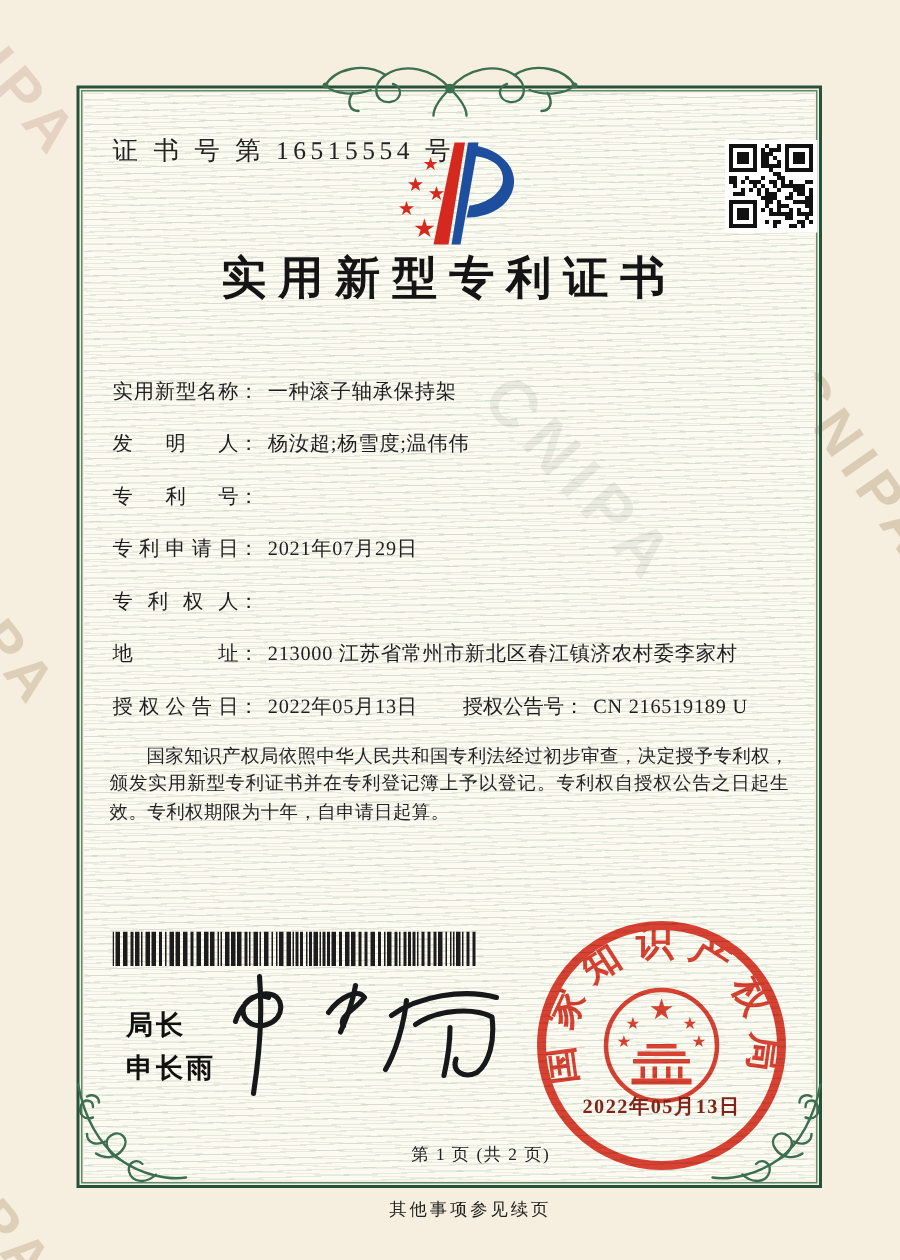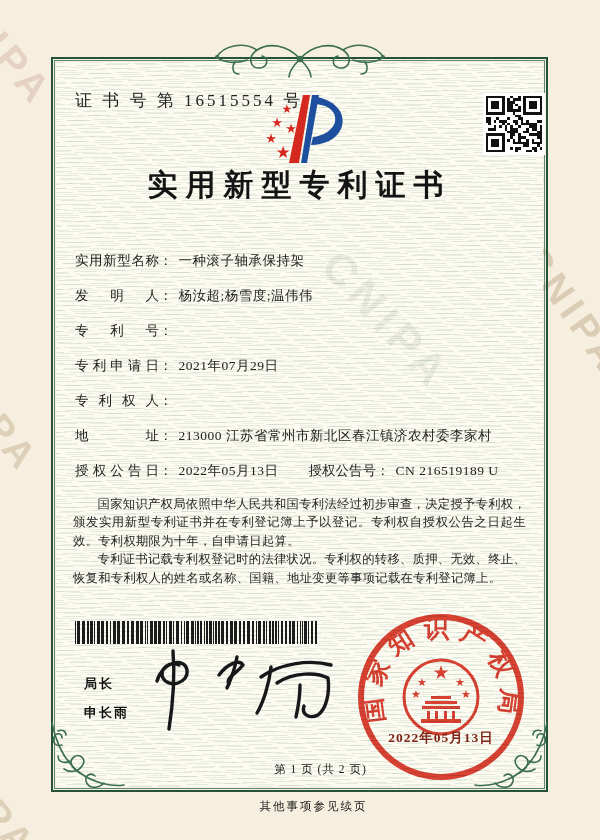--- a/index.html
+++ b/index.html
@@ -59,21 +59,21 @@
   .pair2 .flabel{width:auto;text-align-last:auto;}
 
   .paras{left:20px;right:20px;top:424px;font-size:12.3px;line-height:18.4px;
          text-align:justify;color:#242424;margin-top:12px;}
   .paras p{margin:0;text-indent:2em;letter-spacing:.3px;}
 
   .barcode{left:22px;top:562px;width:245px;height:23px;}
   .barcode svg{width:100%;height:100%;display:block;}
 
   .director{left:31px;top:610px;font-family:"Liberation Sans","DejaVu Sans",sans-serif;
-            font-weight:700;font-size:13px;color:#111;line-height:29px;letter-spacing:2px;}
+            font-weight:700;font-size:18px;color:#111;line-height:29px;letter-spacing:2px;}
   .signature{left:80px;top:586px;width:218px;height:92px;}
   .seal{left:300px;top:550px;width:176px;height:176px;mix-blend-mode:multiply;opacity:.93;}
   .seal-date{left:296px;top:670px;width:184px;text-align:center;font-size:13.5px;
              font-weight:700;color:#7e2418;letter-spacing:1px;z-index:3;}
   .page-info{left:0;right:0;top:703px;text-align:center;font-size:11.5px;color:#222;
              letter-spacing:1px;padding-left:42px;}
 
   .footer-note{position:absolute;left:65px;width:497px;top:799px;text-align:center;
                font-size:11.5px;color:#222;letter-spacing:2px;z-index:2;font-family:Liberation Serif, serif;}
 </style>
@@ -313,21 +313,20 @@
         <span class="fcolon">：</span>
         <span class="fvalue">2022年05月13日</span>
       <span class="pair2">
         <span class="flabel">授权公告号</span><span class="fcolon">：</span><span class="fvalue">CN 216519189 U</span>
       </span>
     </div>
   </div>
 
   <div class="item paras">
     <p>国家知识产权局依照中华人民共和国专利法经过初步审查，决定授予专利权，颁发实用新型专利证书并在专利登记簿上予以登记。专利权自授权公告之日起生效。专利权期限为十年，自申请日起算。</p>
-    <p>专利证书记载专利权登记时的法律状况。专利权的转移、质押、无效、终止、恢复和专利权人的姓名或名称、国籍、地址变更等事项记载在专利登记簿上。</p>
   </div>
 
   <div class="item barcode">
       <svg viewBox="0 0 245 23" preserveAspectRatio="none">
         <rect x="0" y="0" width="1" height="23" fill="#1c1c1c"></rect>
         <rect x="2" y="0" width="3" height="23" fill="#1c1c1c"></rect>
         <rect x="7" y="0" width="3" height="23" fill="#1c1c1c"></rect>
         <rect x="12" y="0" width="2" height="23" fill="#1c1c1c"></rect>
         <rect x="15" y="0" width="3" height="23" fill="#1c1c1c"></rect>
         <rect x="19" y="0" width="1" height="23" fill="#1c1c1c"></rect>

